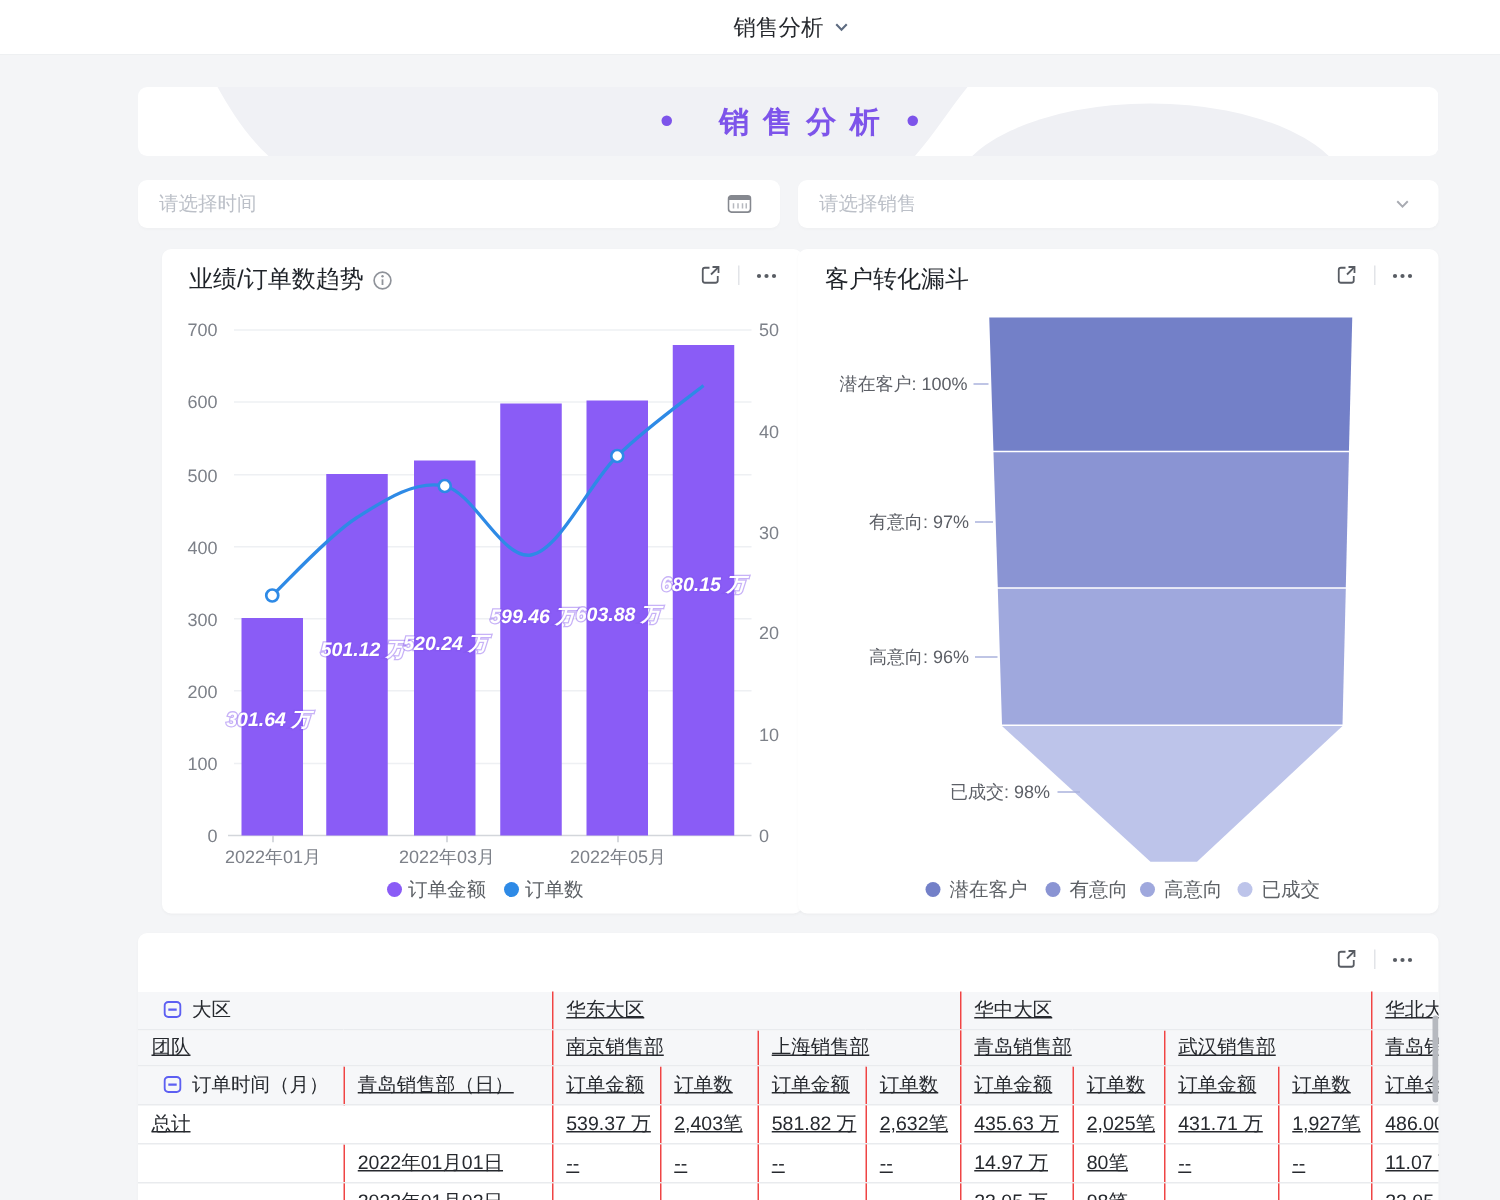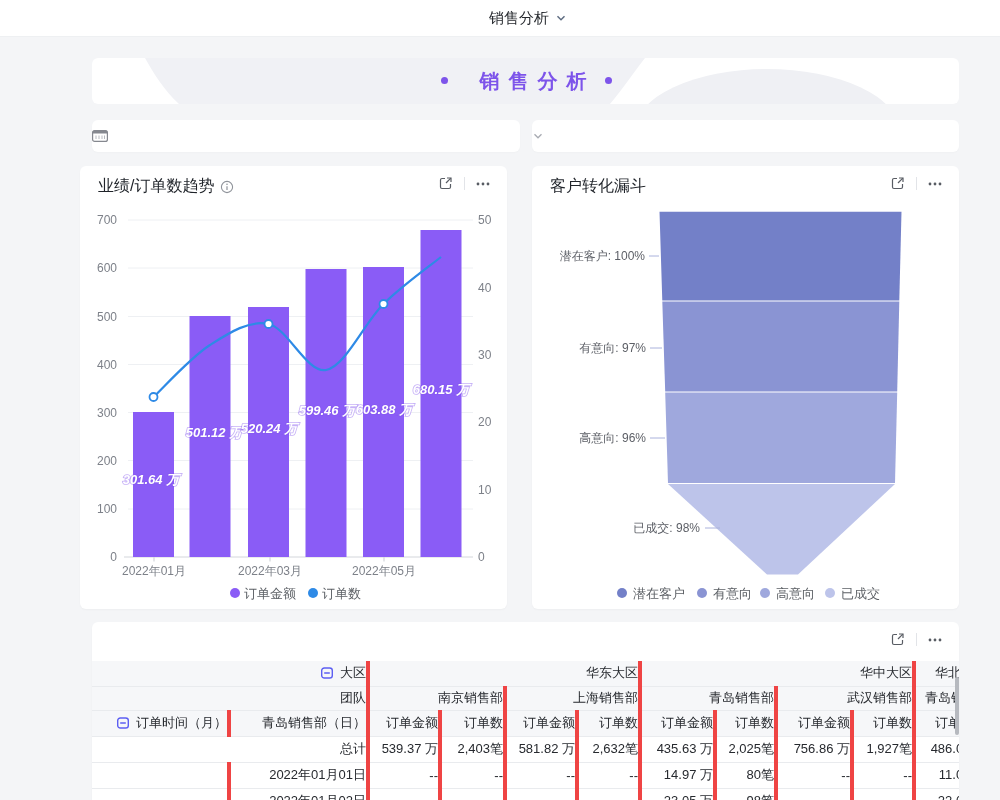--- a/index.html
+++ b/index.html
@@ -13,21 +13,21 @@
 .banner .title{position:absolute;left:0;top:0;width:100%;height:100%;display:flex;align-items:center;justify-content:center;gap:25px;}
 .banner .t{font-size:20px;font-weight:bold;color:#7d54ea;letter-spacing:9px;text-indent:9px;}
 .dot{width:7px;height:7px;border-radius:50%;background:#7d54ea;}
 .input{position:absolute;top:120px;height:32px;background:#fff;border-radius:6px;display:flex;align-items:center;font-size:13px;color:#bcc0c8;box-shadow:0 1px 2px rgba(31,35,41,.02);}
 .input .ph{margin-left:14px;flex:1;}
 .input svg{margin-right:18px;}
 .card{position:absolute;background:#fff;border-radius:6px;box-shadow:0 1px 2px rgba(31,35,41,.03);}
 .cardtitle{position:absolute;left:18px;top:10px;font-size:16px;font-weight:normal;color:#1f2329;display:flex;align-items:center;gap:6px;}
 .ops{position:absolute;top:10px;display:flex;align-items:center;}
 table{border-collapse:collapse;table-layout:fixed;font-size:13px;color:#26292e;}
-td{border-right:4px solid #ef4444;border-bottom:1px solid #e9ebee;padding:0 0 0 9px;white-space:nowrap;overflow:hidden;font-weight:normal;text-align:right;}
+td{border-right:1px solid #ef4444;border-bottom:1px solid #e9ebee;padding:0 0 0 9px;white-space:nowrap;overflow:hidden;font-weight:normal;text-align:left;text-decoration:underline;}
 tr.h td{background:#f6f7f9;}
 .cellico{display:inline-flex;align-items:center;gap:7px;margin-left:8px;}
 </style>
 </head>
 <body>
 
 <div class="topbar">
     <div class="inner">
       <span>销售分析</span>
 <svg width="10" height="10" viewBox="0 0 10 10">
@@ -43,36 +43,38 @@
 <ellipse cx="675" cy="73" rx="132" ry="62" fill="#eff0f4"></ellipse>
 </svg>
 <div class="title">
       <div class="t" style="margin-right:-15px;">销售分析</div>
     </div>
 <div class="dot" style="position:absolute;left:349px;top:19px;"></div>
 <div class="dot" style="position:absolute;left:513px;top:19px;"></div>
 </div>
 
 <div class="input" style="left:92px;width:428px;">
+<div class="ph">请选择时间</div>
 <svg width="16" height="14" viewBox="0 0 16 14" style="margin-right:19px;">
 <rect x="0.6" y="1.6" width="14.8" height="10.8" rx="2" fill="none" stroke="#85888f" stroke-width="1.2"></rect>
 <path d="M2.6 1.6 H13.4 C14.5 1.6 15.4 2.2 15.4 3.2 V4.4 H0.6 V3.2 C0.6 2.2 1.5 1.6 2.6 1.6 Z" fill="#85888f"></path>
 <line x1="4" y1="6.5" x2="4" y2="10" stroke="#b6b9bf" stroke-width="1"></line>
 <line x1="7" y1="6.5" x2="7" y2="10" stroke="#b6b9bf" stroke-width="1"></line>
 <line x1="10" y1="6.5" x2="10" y2="10" stroke="#b6b9bf" stroke-width="1"></line>
 <line x1="12.5" y1="6.5" x2="12.5" y2="10" stroke="#b6b9bf" stroke-width="1"></line>
 </svg>
 </div>
 <div class="input" style="left:532px;width:427px;">
+<div class="ph">请选择销售</div>
 <svg width="12" height="12" viewBox="0 0 12 12">
       <polyline points="2.5,4.2 6,7.8 9.5,4.2" fill="none" stroke="#a8abb2" stroke-width="1.3"></polyline>
     </svg>
 </div>
 
-<div class="card" style="left:80px;top:166px;width:427px;height:443px;">
+<div class="card" style="left:108px;top:166px;width:427px;height:443px;">
 <div class="cardtitle">业绩/订单数趋势
 <svg width="14" height="14" viewBox="0 0 14 14">
         <circle cx="7" cy="7" r="5.6" fill="none" stroke="#8f939a" stroke-width="1.1"></circle>
         <line x1="7" y1="6.2" x2="7" y2="10" stroke="#8f939a" stroke-width="1.2"></line>
         <circle cx="7" cy="4.2" r="0.8" fill="#8f939a"></circle>
       </svg>
 </div>
 <div class="ops" style="right:17px;">
 <svg width="15" height="15" viewBox="0 0 15 15" fill="none" stroke="#585c63" stroke-width="1.2">
         <path d="M7 2.5 H4 C3 2.5 2.5 3 2.5 4 V11 C2.5 12 3 12.5 4 12.5 H11 C12 12.5 12.5 12 12.5 11 V8"></path>
@@ -270,21 +272,21 @@
           <td>订单金额</td>
 </tr>
 <tr style="height:26px;">
 <td colspan="2">总计</td>
           <td>539.37 万</td>
           <td>2,403笔</td>
           <td>581.82 万</td>
           <td>2,632笔</td>
           <td>435.63 万</td>
           <td>2,025笔</td>
-          <td>756.86 万</td>
+          <td>431.71 万</td>
           <td>1,927笔</td>
           <td>486.00 万</td>
 </tr>
 <tr style="height:26px;">
 <td></td>
           <td>2022年01月01日</td>
           <td>--</td>
           <td>--</td>
           <td>--</td>
           <td>--</td>

